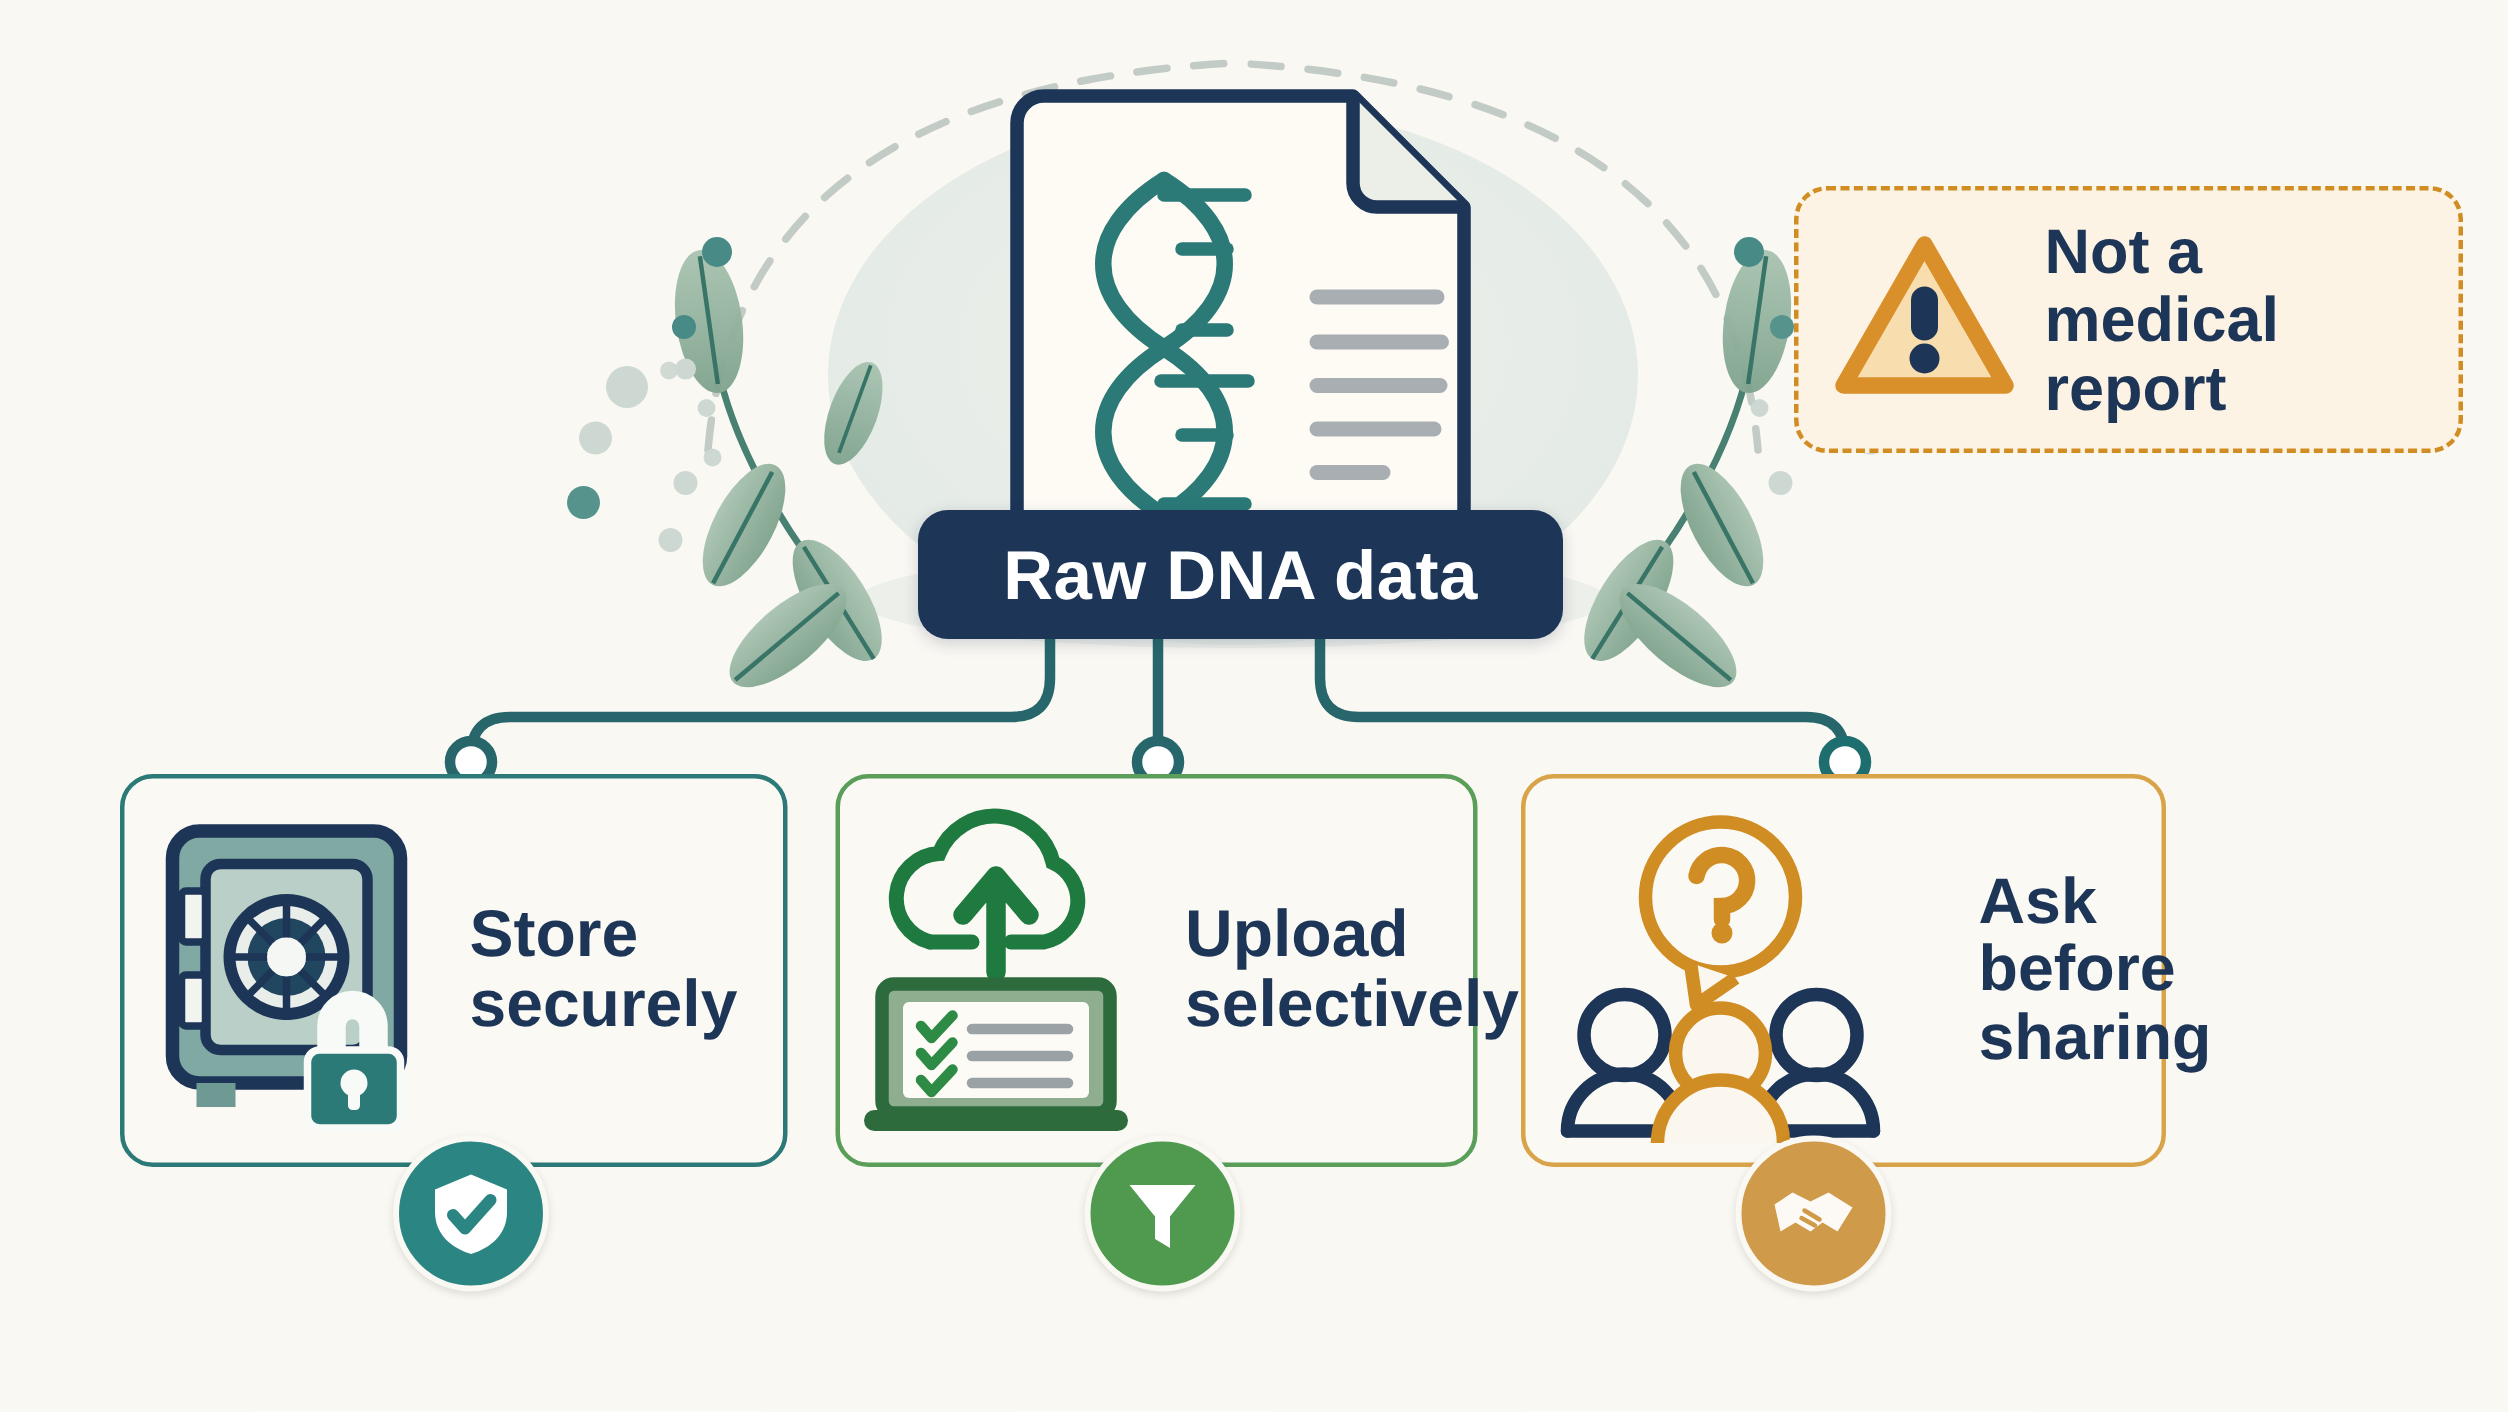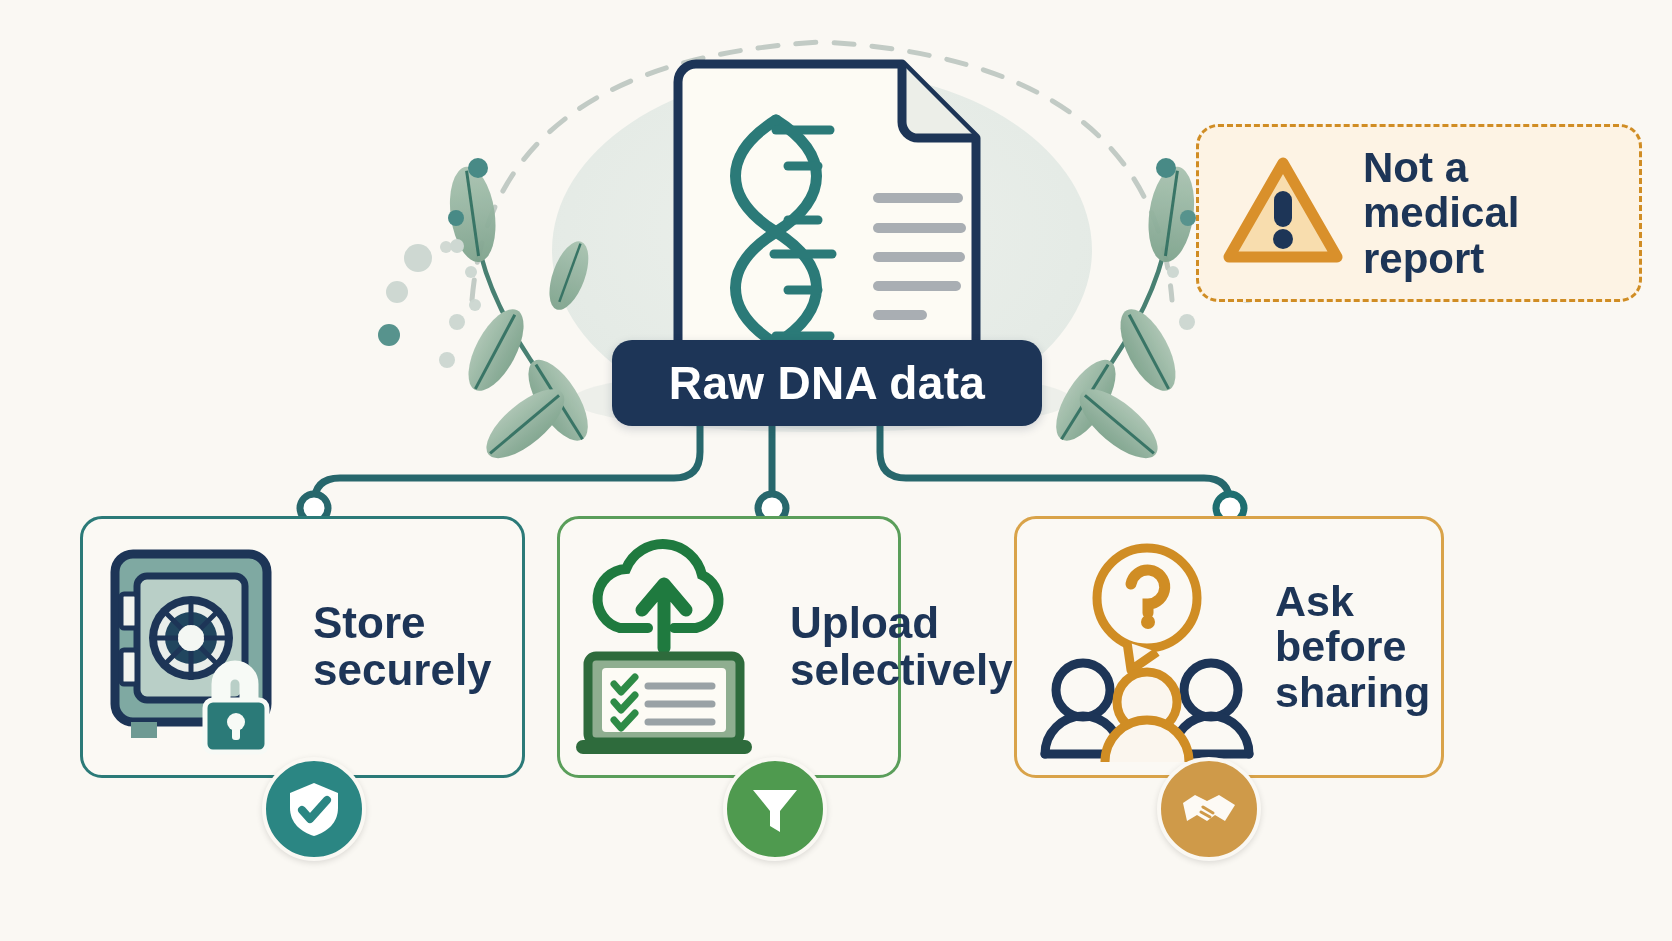--- a/index.html
+++ b/index.html
@@ -86,21 +86,21 @@
     height: 262px;
     border-radius: 22px;
     background: #fbf9f4;
     border: 3px solid #2b7a78;
     box-sizing: border-box;
     display: flex;
     align-items: center;
     z-index: 4;
   }
   #card-1 { left: 80px;   width: 445px; border-color: #2b7a78; }
-  #card-2 { left: 557px;  width: 344px; border-color: #5a9e5a; }
+  #card-2 { left: 557px;  width: 428px; border-color: #5a9e5a; }
   #card-3 { left: 1014px; width: 430px; border-color: #d9a349; }
 
   .card-icon {
     flex: 0 0 auto;
     width: 200px;
     height: 230px;
     position: relative;
     margin-left: 8px;
   }
   #card-2 .card-icon { width: 200px; }
@@ -432,21 +432,21 @@
           <line x1="80" y1="190" x2="144" y2="190"></line>
         </g>
 
         <rect x="8" y="208" width="176" height="14" rx="7" fill="#2e6b3c"></rect>
       </svg>
     </div>
     <div class="card-label">Upload
 selectively</div>
   </div>
 
-  <div class="card" id="card-3" style="border-color: rgb(217, 163, 73);">
+  <div class="card" id="card-3" style="border-color: rgb(217, 163, 73); gap: 44px;">
     <div class="card-icon">
       <svg viewBox="0 0 222 230" width="222" height="230">
 
         <circle cx="112" cy="66" r="50" fill="none" stroke="#d08d24" stroke-width="9"></circle>
         <path d="M92 110 l4 28 l26 -18" fill="#fbf6ee" stroke="#d08d24" stroke-width="9" stroke-linejoin="round"></path>
         <path d="M96 52 a17 17 0 1 1 17 20 v9" fill="none" stroke="#d08d24" stroke-width="11" stroke-linecap="round"></path>
         <circle cx="113" cy="90" r="7" fill="#d08d24"></circle>
 
         <circle cx="48" cy="158" r="27" fill="none" stroke="#1d3557" stroke-width="9"></circle>
         <path d="M10 222 a38 38 0 0 1 76 0" fill="none" stroke="#1d3557" stroke-width="9" stroke-linecap="round"></path>

